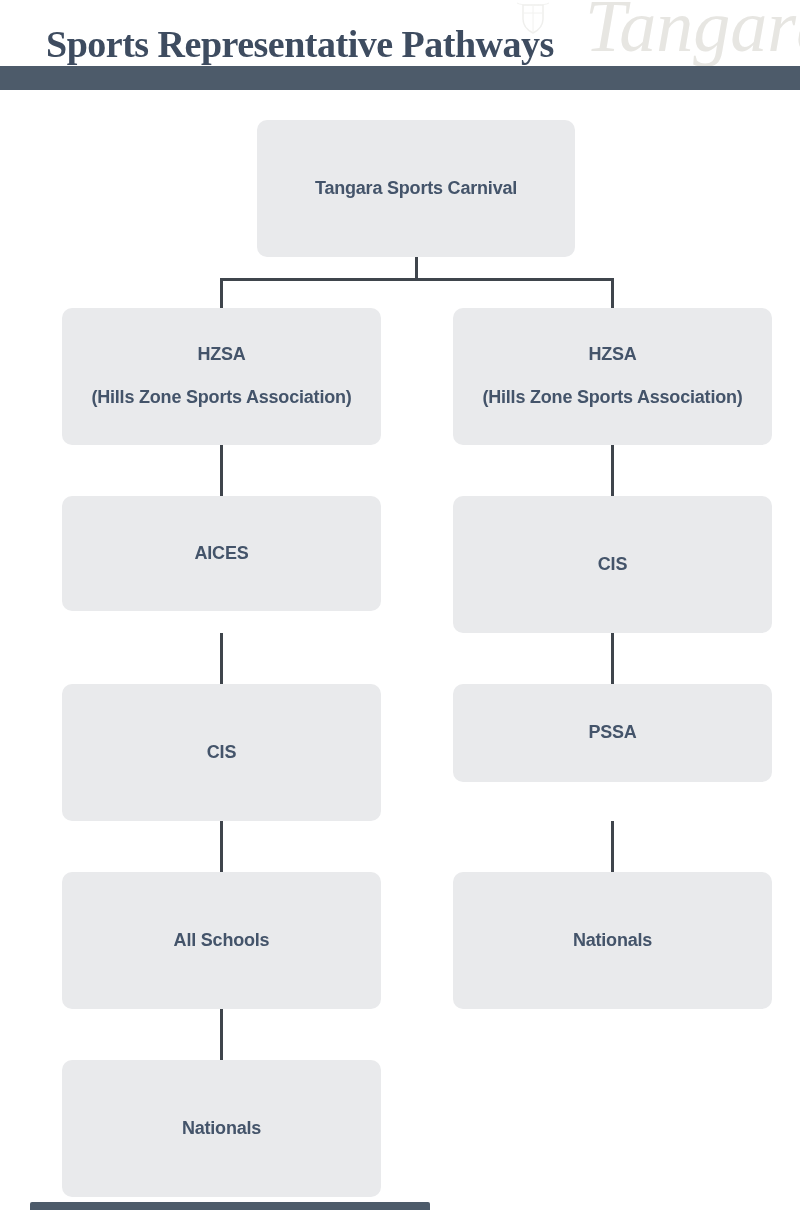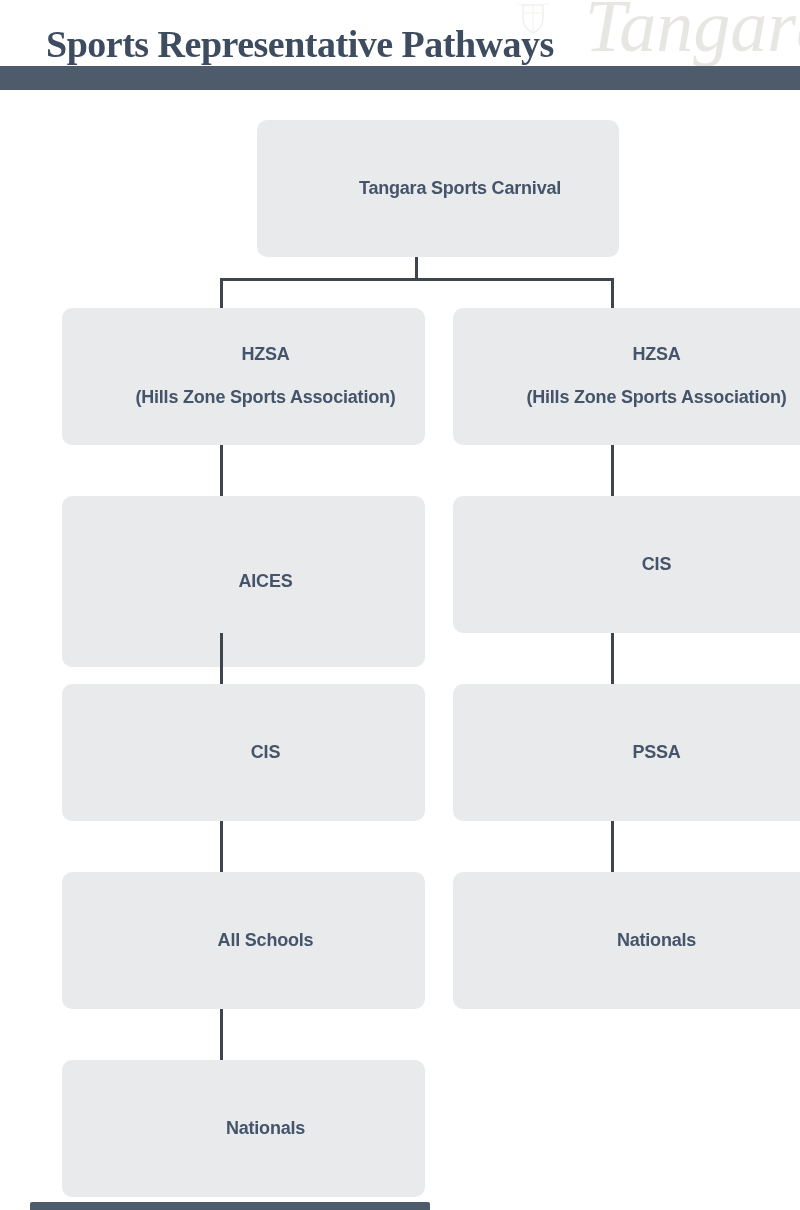--- a/index.html
+++ b/index.html
@@ -28,21 +28,21 @@
   .title-bar{
     position:absolute;left:0;top:66px;width:800px;height:24px;
     background:#4d5b6a;z-index:3;
   }
   
   .chart{position:absolute;left:0;top:92px;width:800px;height:1110px;}
   .node{
     position:absolute;
     background:#e9eaec;border-radius:10px;
     display:flex;flex-direction:column;align-items:center;justify-content:center;
-    gap:21px;text-align:right;padding-left:44px;
+    gap:21px;text-align:right;
   }
   .node-title,.node-sub{
     color:#44546a;font-weight:700;font-size:18px;letter-spacing:-0.2px;
     line-height:1.22;
   }
   .node-sub{white-space:pre-line;}
   .node-sub:empty{display:none;}
   .vline,.hline{position:absolute;background:#3f454c;}
   .vline{width:2.5px;}
   .hline{height:2.5px;}
@@ -77,21 +77,21 @@
 
     <div class="vline" style="left:415px;top:165px;height:22px"></div>
     <div class="hline" style="left:220px;top:186px;width:393px"></div>
     <div class="vline" style="left:220px;top:186px;height:30px"></div>
     <div class="vline" style="left:611px;top:186px;height:30px"></div>
 
     <div class="node" style="left:62px;top:216px;width:319px;height:137px">
       <div class="node-title">HZSA</div>
       <div class="node-sub">(Hills Zone Sports Association)</div>
     </div>
-    <div class="node" style="left:62px;top:404px;width:319px;height:171px">
+    <div class="node" style="left:62px;top:404px;width:319px;height:115px">
       <div class="node-title">AICES</div>
 
     </div>
     <div class="node" style="left:62px;top:592px;width:319px;height:137px">
       <div class="node-title">CIS</div>
 
     </div>
     <div class="node" style="left:62px;top:780px;width:319px;height:137px">
       <div class="node-title">All Schools</div>
 
@@ -106,21 +106,21 @@
     <div class="vline" style="left:220px;top:729px;height:51px"></div>
     <div class="vline" style="left:220px;top:917px;height:51px"></div>
 
     <div class="node" style="left:453px;top:216px;width:319px;height:137px">
       <div class="node-title">HZSA</div>
       <div class="node-sub">(Hills Zone Sports Association)</div>
     </div>
     <div class="node" style="left:453px;top:404px;width:319px;height:137px">
       <div class="node-title">CIS</div>
     </div>
-    <div class="node" style="left:453px;top:592px;width:319px;height:137px">
+    <div class="node" style="left:453px;top:592px;width:319px;height:98px">
       <div class="node-title">PSSA</div>
     </div>
     <div class="node" style="left:453px;top:780px;width:319px;height:137px">
       <div class="node-title">Nationals</div>
 
     </div>
 
     <div class="vline" style="left:611px;top:353px;height:51px"></div>
     <div class="vline" style="left:611px;top:541px;height:51px"></div>
     <div class="vline" style="left:611px;top:729px;height:51px"></div>

